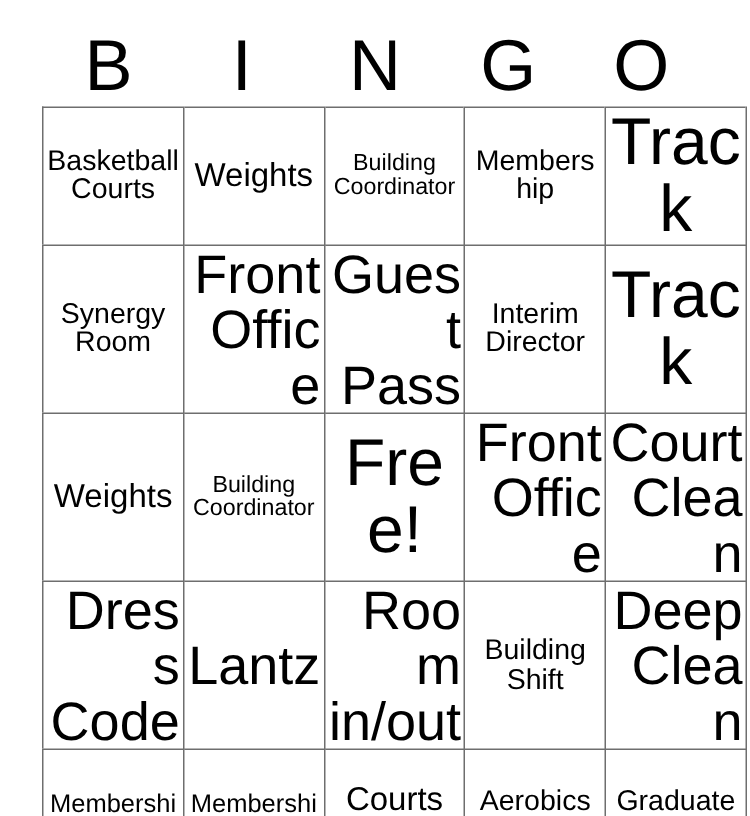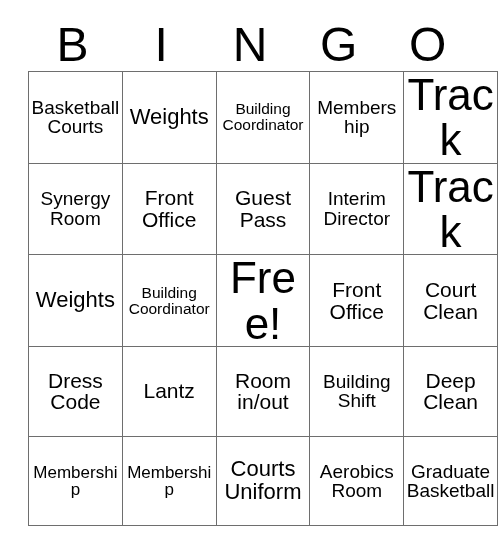--- a/index.html
+++ b/index.html
@@ -65,21 +65,21 @@
     overflow: hidden;
   }
   .cell-text {
     display: block;
     width: 100%;
     line-height: 1.03;
     word-break: break-word;
   }
   
   .sz-xxl { font-size: 44px; }
-  .sz-xl  { font-size: 21px; }
+  .sz-xl  { font-size: 36px; text-align: right; }
   .sz-lg  { font-size: 22px; }
   .sz-md  { font-size: 19px; }
   .sz-sm  { font-size: 15.5px; }
   .sz-xs  { font-size: 17px; }
 </style>
 </head>
 <body>
 
 <div id="card">
 

